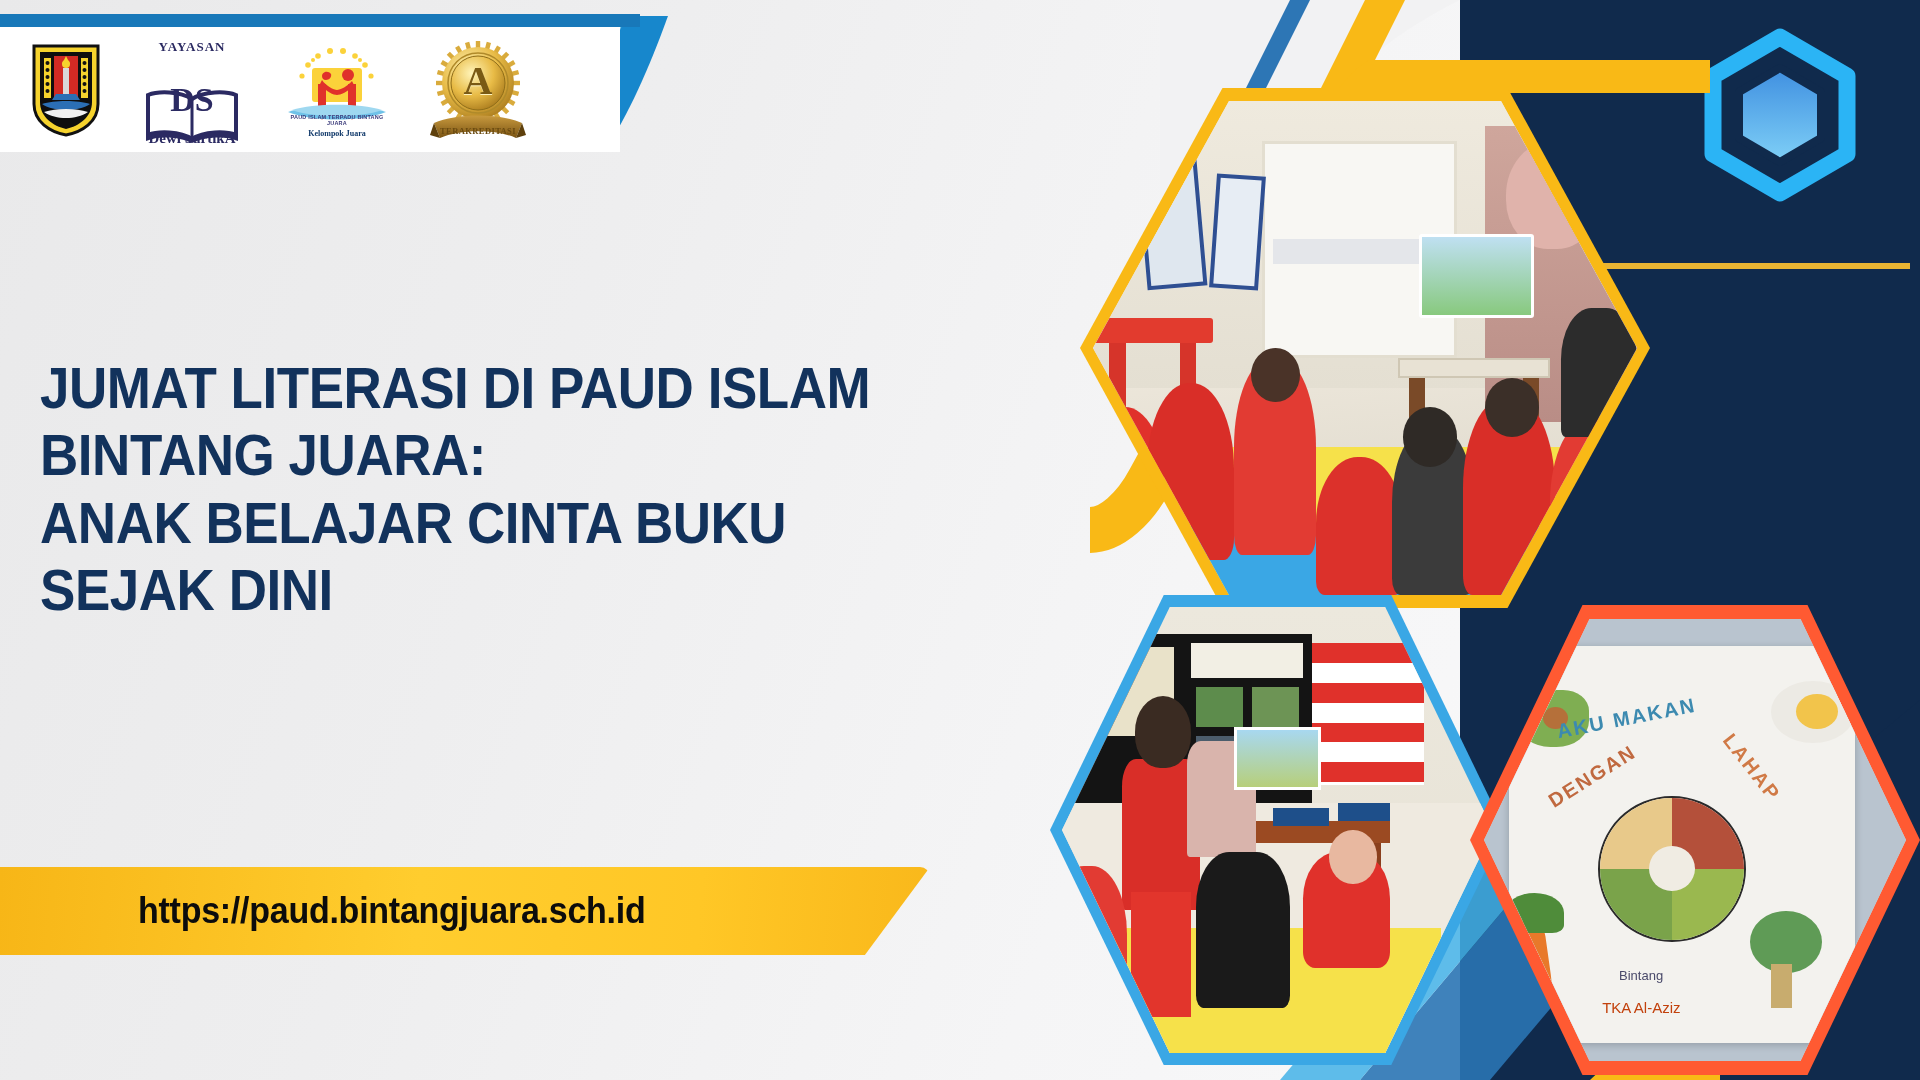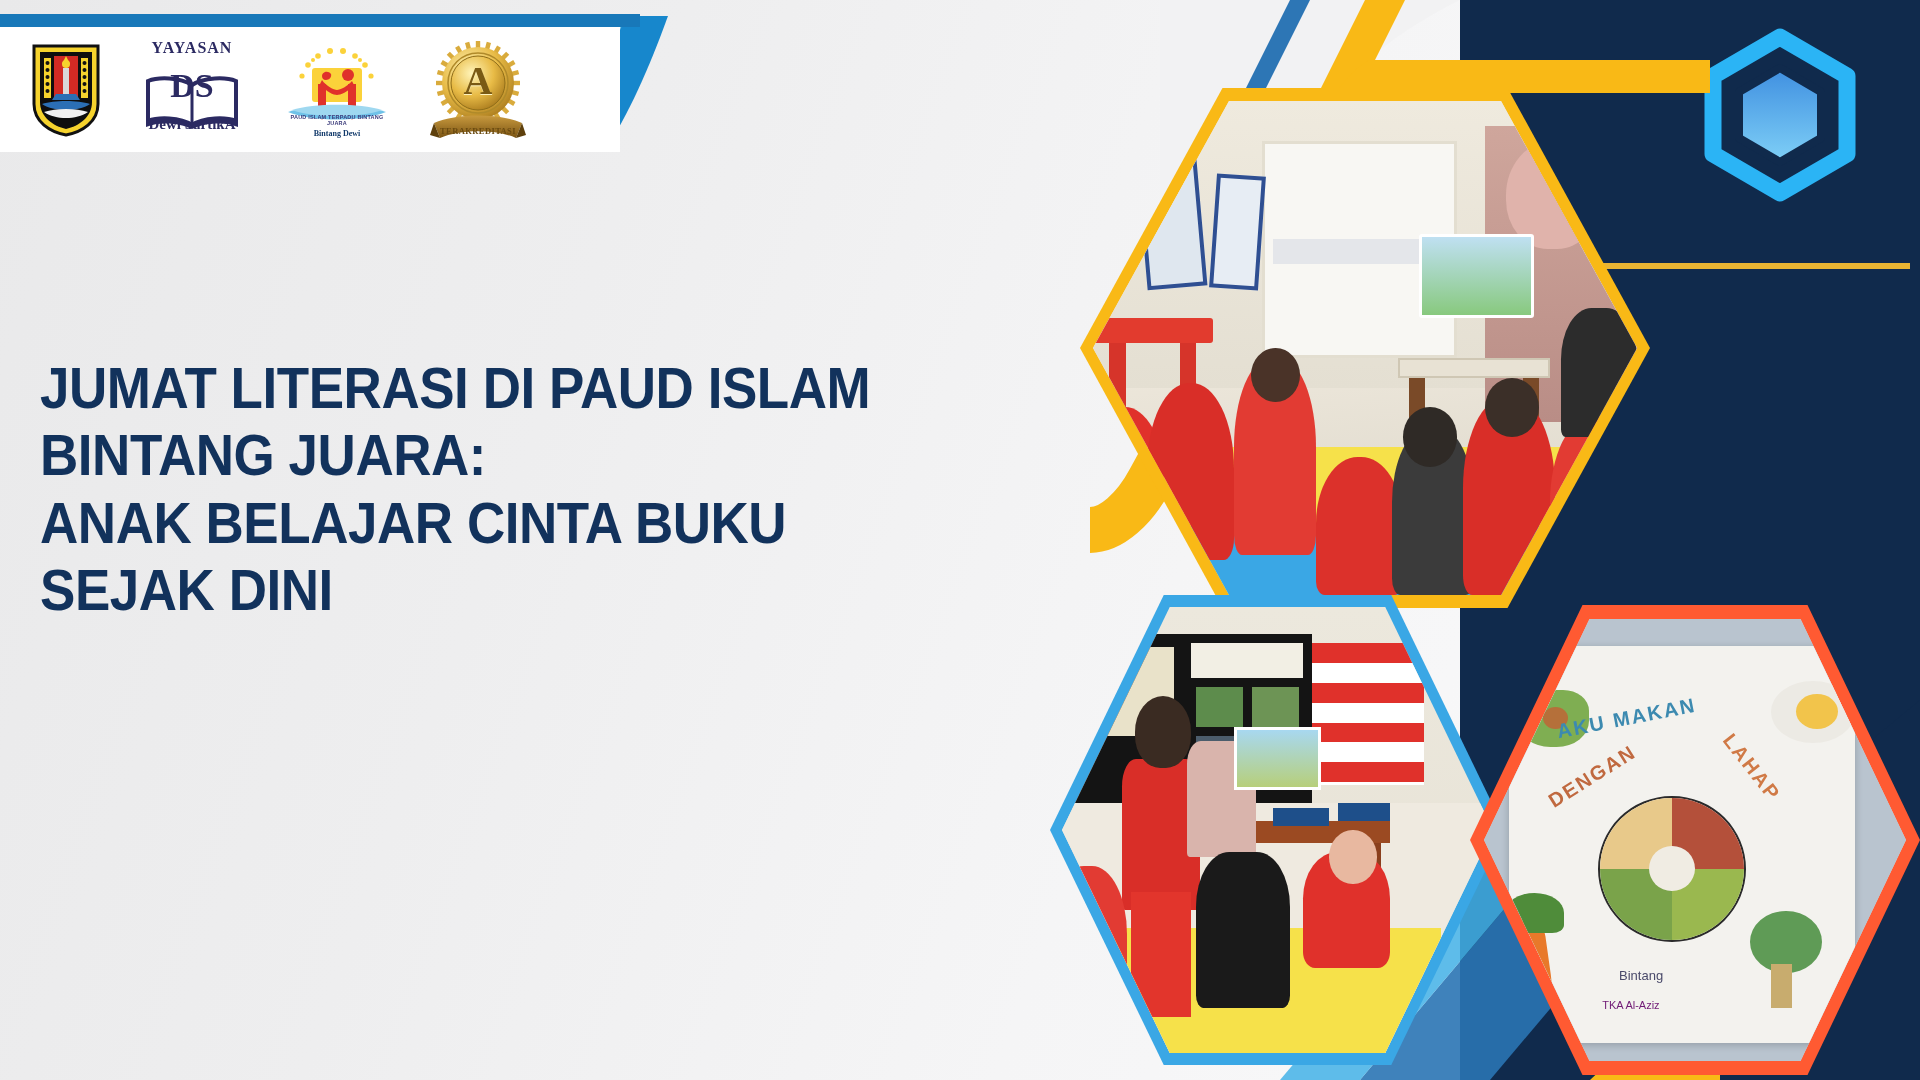--- a/index.html
+++ b/index.html
@@ -34,22 +34,22 @@
 
   
   .swoosh { position:absolute; top:14px; z-index:19; }
 
   
   .crest { width:72px; height:95px; position:relative; }
   
   .ys { width:108px; height:100px; position:relative; text-align:center; }
   .ys-word {
     font-family:"Liberation Serif", serif; font-weight:bold;
-    font-size:16px; letter-spacing:1px; color:#2b2a62; line-height:1;
-    margin-bottom:1px;
+    font-size:13px; letter-spacing:1px; color:#2b2a62; line-height:1;
+    margin-bottom:18px;
   }
   .ys-ds {
     font-family:"Liberation Serif", serif; font-weight:bold;
     font-size:34px; color:#2b2a62; line-height:1; position:relative; z-index:3;
   }
   .ys-name {
     font-family:"Liberation Serif", serif; font-weight:bold;
     font-size:15px; color:#2b2a62; margin-top:4px; line-height:1;
   }
   .ys-book { position:absolute; left:6px; top:18px; z-index:1; }
@@ -276,21 +276,21 @@
           <div style="position:absolute;right:0;top:0;width:50%;height:50%;background:#b4503a;"></div>
           <div style="position:absolute;left:0;bottom:0;width:50%;height:50%;background:#7aa34a;"></div>
           <div style="position:absolute;right:0;bottom:0;width:50%;height:50%;background:#9ab84f;"></div>
           <div style="position:absolute;left:34%;top:34%;width:32%;height:32%;background:#f0ece3;border-radius:50%;"></div>
         </div>
 
         <div class="ph" style="left:17%;top:20%;font-size:20px;color:#3c8ab0;font-weight:bold;letter-spacing:2px;transform:rotate(-11deg);">AKU MAKAN</div>
         <div class="ph" style="left:14%;top:33%;font-size:20px;color:#c0693f;font-weight:bold;letter-spacing:2px;transform:rotate(-32deg);">DENGAN</div>
         <div class="ph" style="left:54%;top:31%;font-size:20px;color:#d07a46;font-weight:bold;letter-spacing:2px;transform:rotate(52deg);">LAHAP</div>
         <div class="ph" style="left:32%;top:79%;font-size:13px;color:#4a4a6a;">Bintang</div>
-        <div class="ph" style="left:28%;top:86%;font-size:11px;color:#701a75;">TKA Al-Aziz</div>
+        <div class="ph" style="left:28%;top:86%;font-size:15px;color:#c2410c;">TKA Al-Aziz</div>
       </div>
     </div>
   </div>
 
   <div class="logobar-top-rule"></div>
 
   <svg class="swoosh" style="left:560px;top:14px;width:190px;height:140px;" viewBox="0 0 190 140">
     <path d="M0 0 H72 C52 50 30 100 2 138 H-10 Z" fill="#ffffff"></path>
     <path d="M18 0 H58 C40 50 20 100 -4 138 H-40 Z" fill="#2bb0e0"></path>
     <path d="M40 0 H78 C60 50 40 100 16 138 H-18 Z" fill="#7fc9e8"></path>
@@ -356,21 +356,21 @@
         <rect x="30" y="28" width="50" height="34" rx="3" fill="#fbd23a"></rect>
         <path d="M40 36 C40 32 46 30 49 34 C50 37 47 40 44 40 C41 40 40 38 40 36 Z" fill="#e0312b"></path>
         <circle cx="66" cy="35" r="6" fill="#e0312b"></circle>
         <path d="M40 40 C44 46 52 50 55 50 C58 50 66 46 70 41 L72 45 C66 52 58 55 55 55 C52 55 44 52 38 44 Z" fill="#e0312b"></path>
         <path d="M36 44 L44 44 L44 72 L40 80 L36 72 Z" fill="#e0312b"></path>
         <path d="M66 44 L74 44 L74 72 L70 80 L66 72 Z" fill="#e0312b"></path>
         <path d="M6 72 C30 64 80 64 104 72 C80 82 30 82 6 72 Z" fill="#6fc2e8"></path>
         <path d="M10 70 C32 63 78 63 100 70 C78 78 32 78 10 70 Z" fill="#9fd8f0"></path>
       </svg>
       <div class="bj-tag">PAUD ISLAM TERPADU BINTANG JUARA</div>
-      <div class="bj-ribbon-label">Bintang Dewi</div>
+      <div class="bj-ribbon-label">Kelompok Juara</div>
     </div>
 
     <div class="akr">
       <svg width="100" height="102" viewBox="0 0 100 102" style="position:absolute;left:0;top:0;">
         <defs>
           <radialGradient id="gold" cx="38%" cy="32%" r="75%">
             <stop offset="0%" stop-color="#fff4b8"></stop>
             <stop offset="55%" stop-color="#e8bb46"></stop>
             <stop offset="100%" stop-color="#a8791c"></stop>
           </radialGradient>
@@ -469,14 +469,17 @@
     </div>
   </div>
 
   <div class="headline">
     <span class="ln">JUMAT LITERASI DI PAUD ISLAM</span>
     <span class="ln">BINTANG JUARA:</span>
     <span class="ln">ANAK BELAJAR CINTA BUKU</span>
     <span class="ln">SEJAK DINI</span>
   </div>
 
+  <div class="urlbar">
+    <span class="urltext">https://paud.bintangjuara.sch.id</span>
+  </div>
 
 </div>
 
 </body></html>

